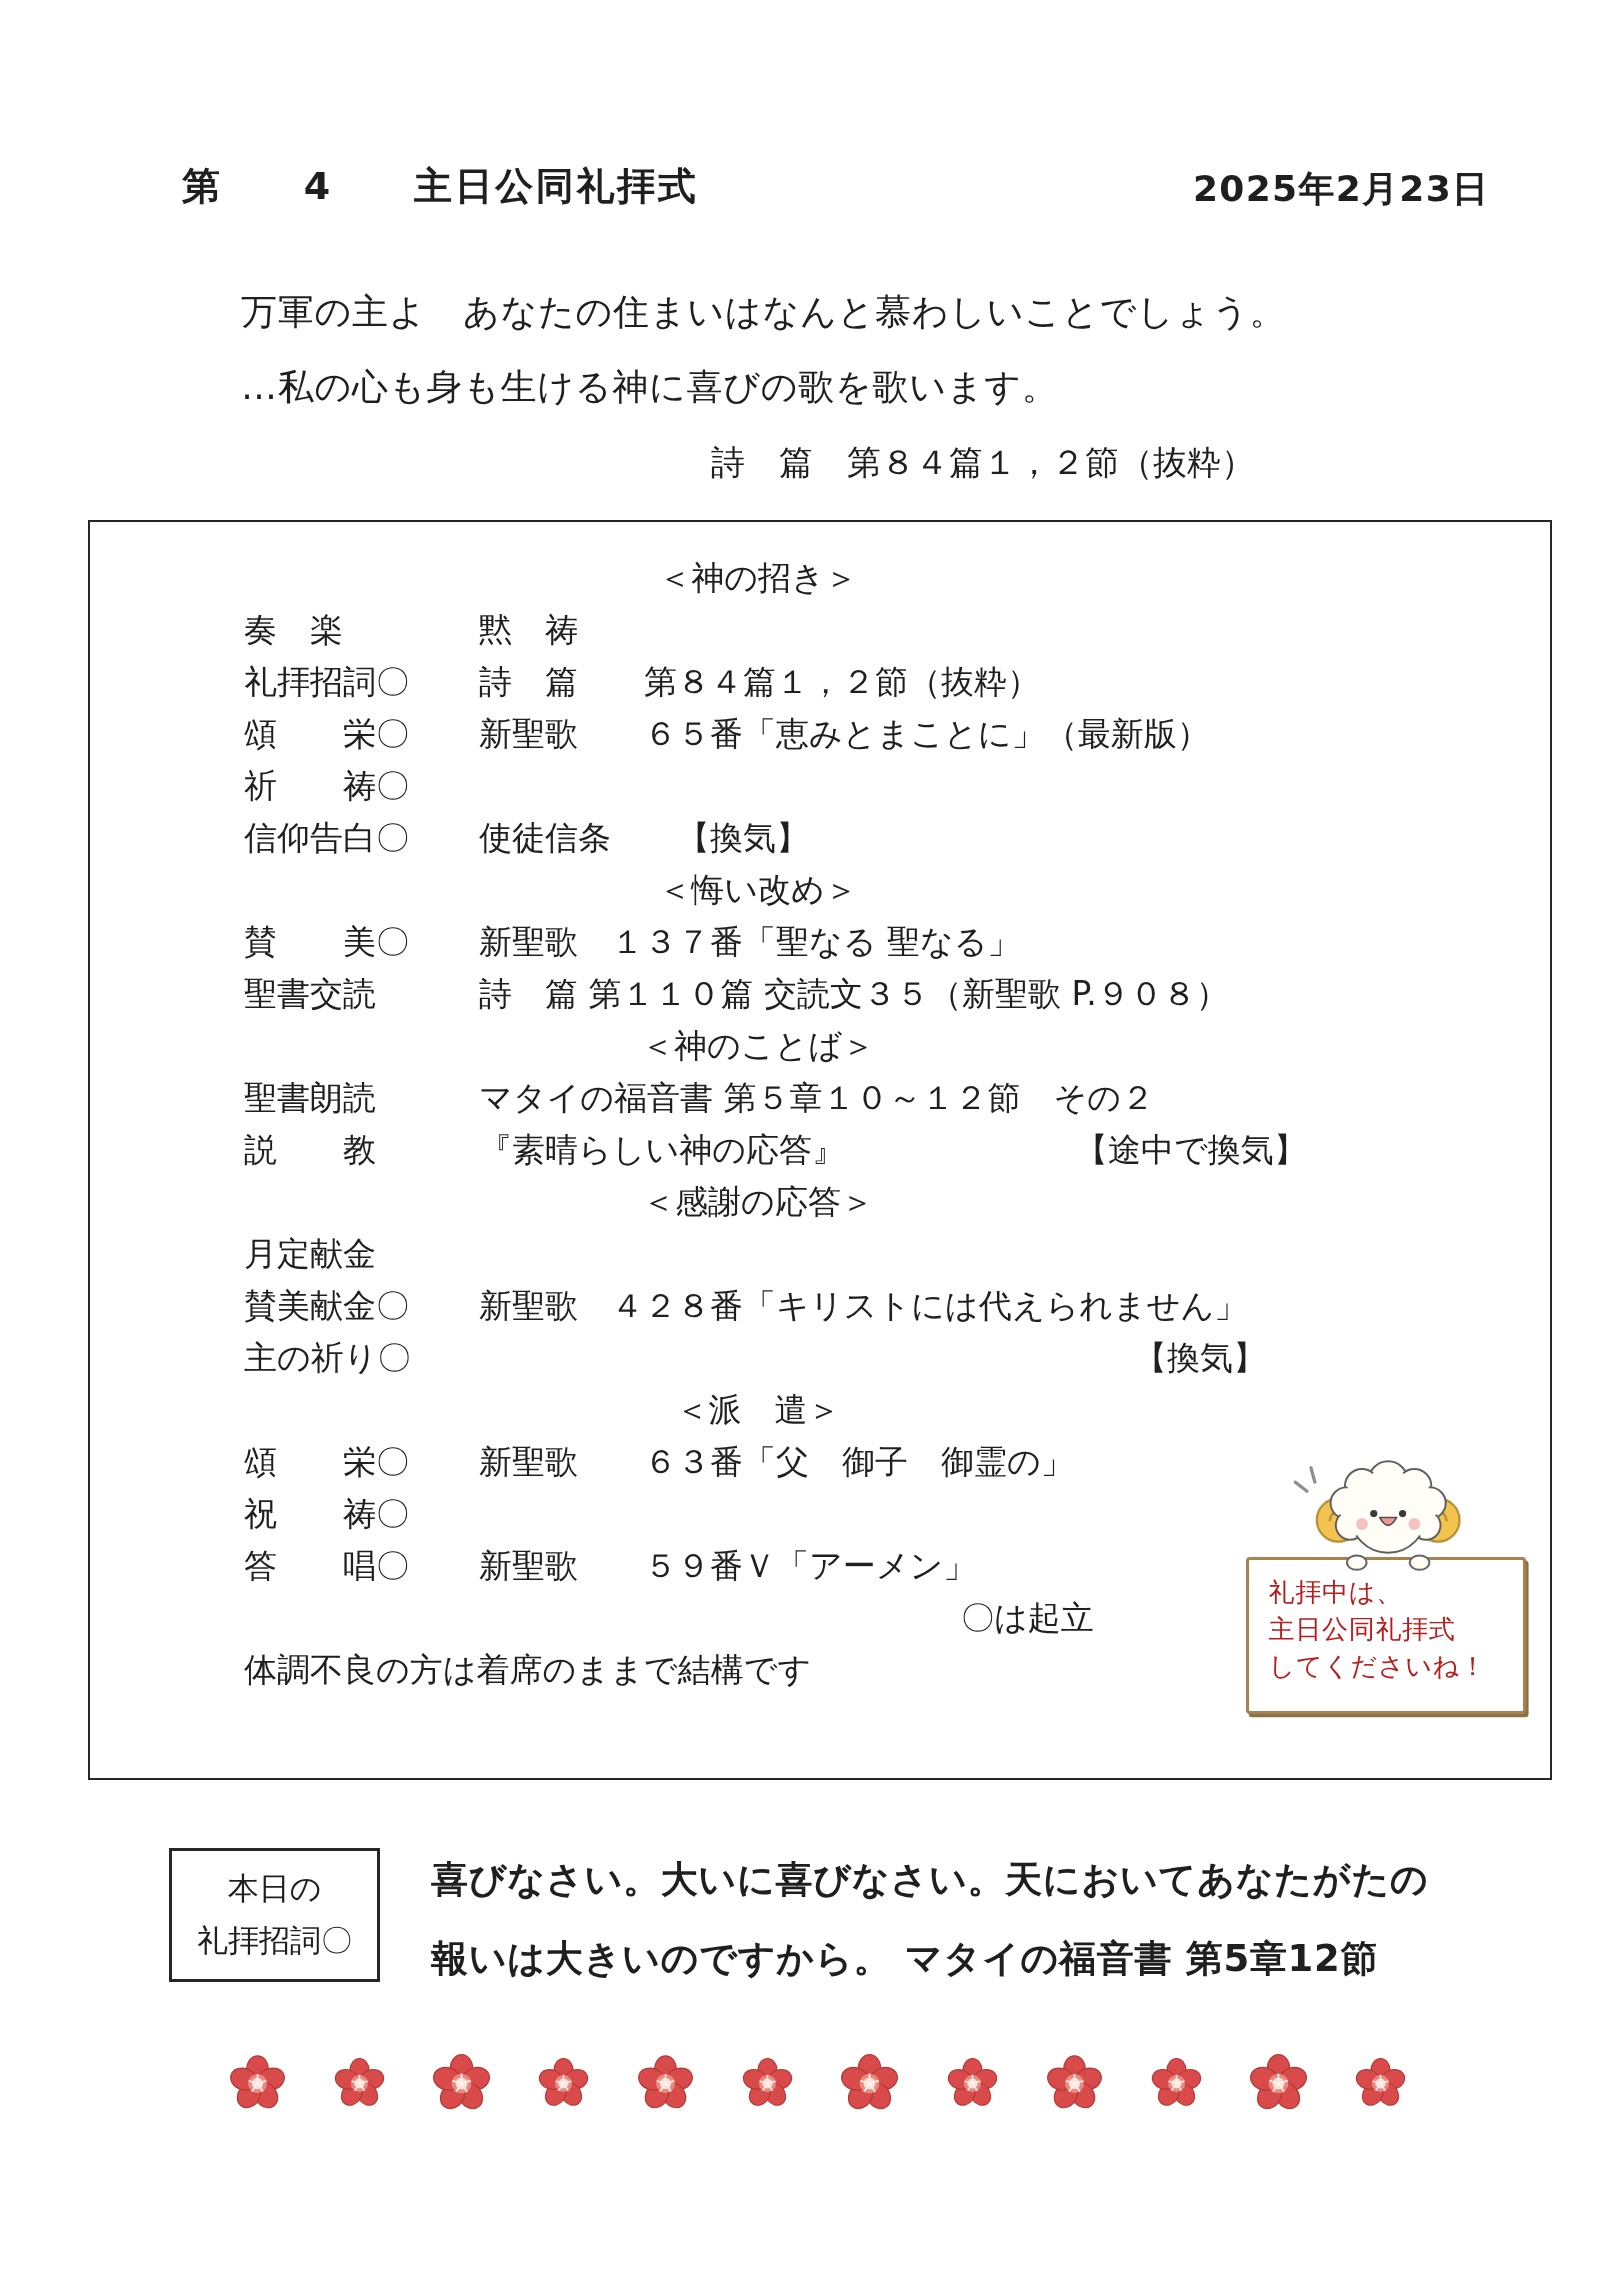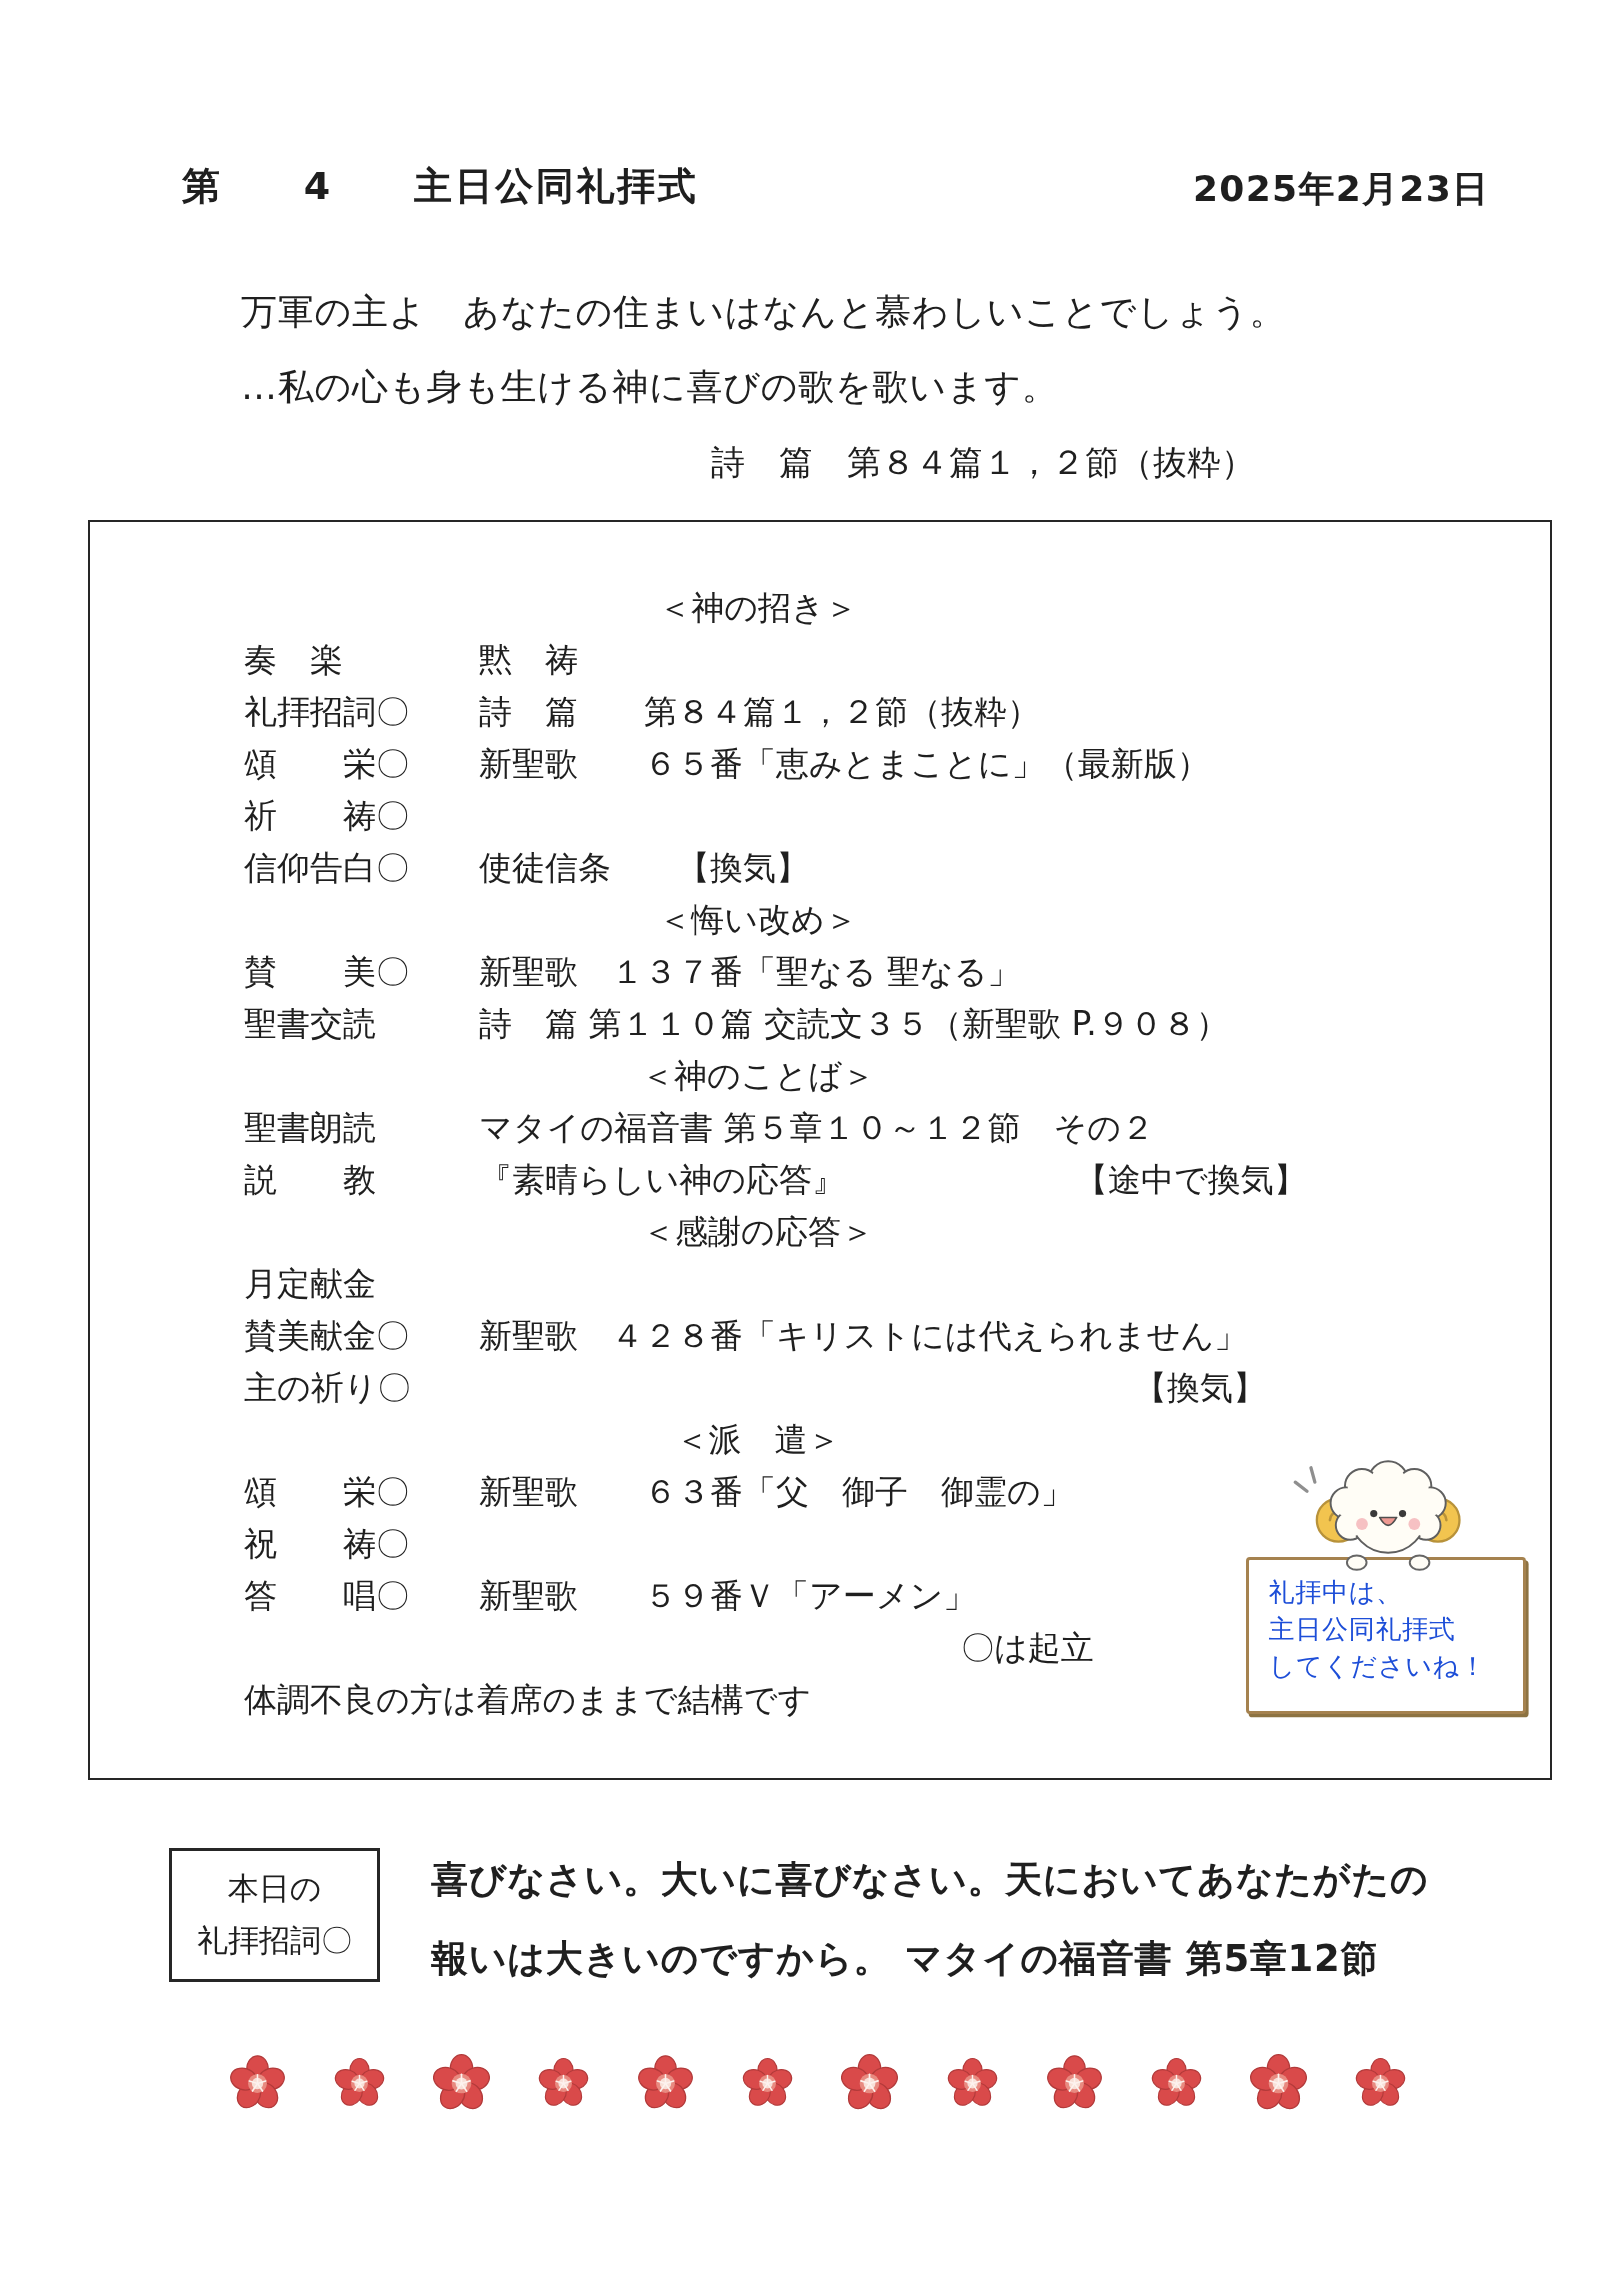--- a/index.html
+++ b/index.html
@@ -11,38 +11,38 @@
   
   .doc-title{position:absolute;left:182px;top:161px;font-size:38px;font-weight:bold;letter-spacing:2.6px;white-space:pre;}
   .doc-date{position:absolute;left:1193px;top:165px;font-size:36px;font-weight:bold;letter-spacing:1.3px;white-space:pre;}
   
   .quote-line1{position:absolute;left:241px;top:288px;font-size:36px;letter-spacing:0.7px;white-space:pre;}
   .quote-line2{position:absolute;left:241px;top:363px;font-size:36px;letter-spacing:0.7px;white-space:pre;}
   .quote-ref{position:absolute;left:711px;top:440px;font-size:34px;white-space:pre;}
   
   .program-box{
     position:absolute;left:88px;top:520px;width:1464px;height:1260px;
-    border:2.6px solid #262626;box-sizing:border-box;padding-top:60px;
+    border:2.6px solid #262626;box-sizing:border-box;padding-top:30px;
   }
   .program-item{position:relative;height:52px;font-size:33px;line-height:52px;}
   .program-item.header{text-align:center;margin-right:124px;}
   .program-item .row-label{position:absolute;left:154px;white-space:pre;}
   .program-item .row-content{position:absolute;left:389px;white-space:pre;}
   .program-item .row-note{position:absolute;white-space:pre;}
   .program-item:nth-child(12) .row-note{left:985px;}
   .program-item:nth-child(16) .row-note{left:1044px;}
   .program-item.standnote .flow-text{position:absolute;left:871px;white-space:pre;}
   .program-item.footnote .flow-text{position:absolute;left:154px;white-space:pre;}
   
   .signboard{
     position:absolute;left:1246px;top:1557px;width:280px;height:157px;z-index:2;
     background:#ffffff;border:3.3px solid #a5824f;border-radius:3.9px;box-sizing:border-box;
     box-shadow:2.6px 3.3px 0 #8d7342;padding:14.4px 0 0 19.6px;
   }
-  .sign-line{font-size:26px;color:#1d4ed8;line-height:37px;letter-spacing:0.7px;white-space:pre;}
+  .sign-line{font-size:26px;color:#b91c1c;line-height:37px;letter-spacing:0.7px;white-space:pre;}
   .sheep{position:absolute;left:1273px;top:1457px;width:229px;height:117px;z-index:3;}
   
   .word-box{
     position:absolute;left:149px;top:1848px;width:211px;height:134px;
     border:3.3px solid #262626;box-sizing:border-box;
     display:flex;flex-direction:column;align-items:center;justify-content:center;gap:10.5px;
     font-size:31px;
     margin-left:20px;
   }
   .verse-line1{position:absolute;left:431px;top:1855px;font-size:37px;font-weight:bold;letter-spacing:0.7px;white-space:pre;}

